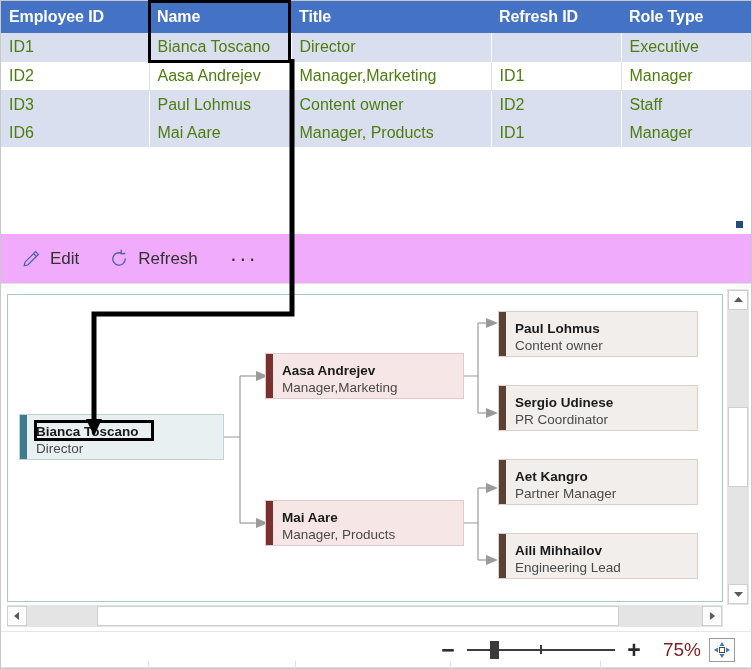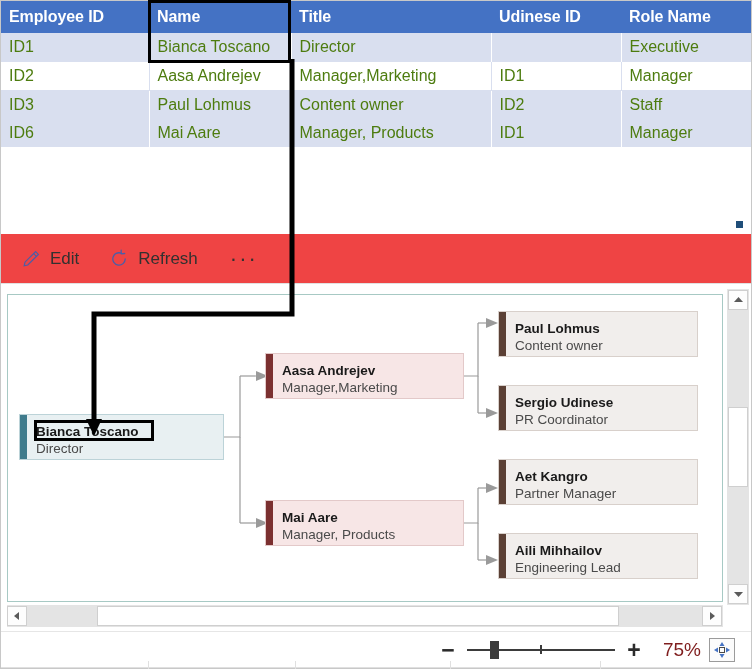--- a/index.html
+++ b/index.html
@@ -78,21 +78,21 @@
   }
   #table-bottom-strip {
     position: absolute; left:0; top:229px; width:750px; height:4px;
     background:#ffffff;
   }
 
   
   #toolbar {
     position: absolute; left: 0; top: 233px;
     width: 750px; height: 50px;
-    background: #ef4444;
+    background: #f0abfc;
     border-bottom: 1px solid #e1e1e1;
     display: flex; align-items: center;
     padding-left: 16px;
     gap: 22px;
   }
   .tb-btn {
     display: flex; align-items: center; gap: 9px;
     font-size: 17px; color: #323130;
     cursor: default;
     padding: 3px 4px;
@@ -259,22 +259,22 @@
           <col class="col-name">
           <col class="col-title">
           <col class="col-mgr">
           <col class="col-role">
       </colgroup>
       <thead>
         <tr>
           <th>Employee ID</th>
           <th>Name</th>
           <th>Title</th>
-          <th>Udinese ID</th>
-          <th>Role Name</th>
+          <th>Refresh ID</th>
+          <th>Role Type</th>
         </tr>
       </thead>
       <tbody>
         <tr class="odd">
           <td>ID1</td>
           <td>Bianca Toscano</td>
           <td>Director</td>
           <td></td>
           <td>Executive</td>
         </tr>

